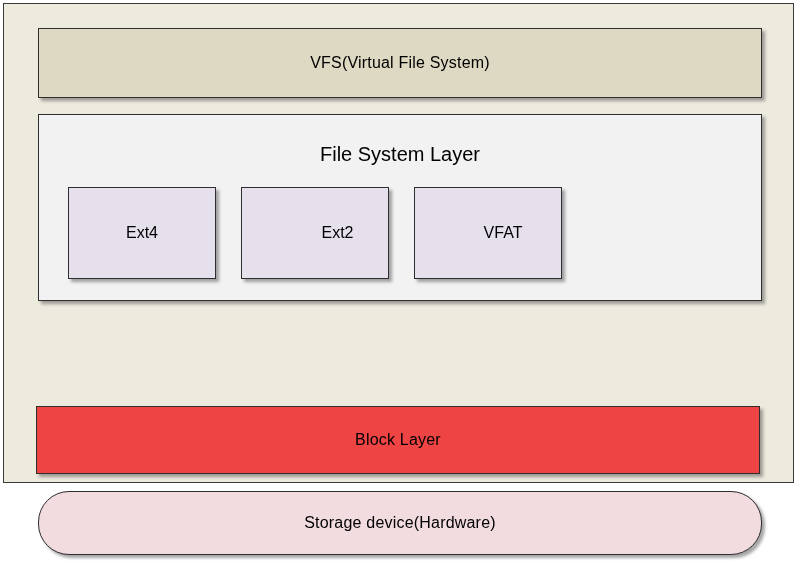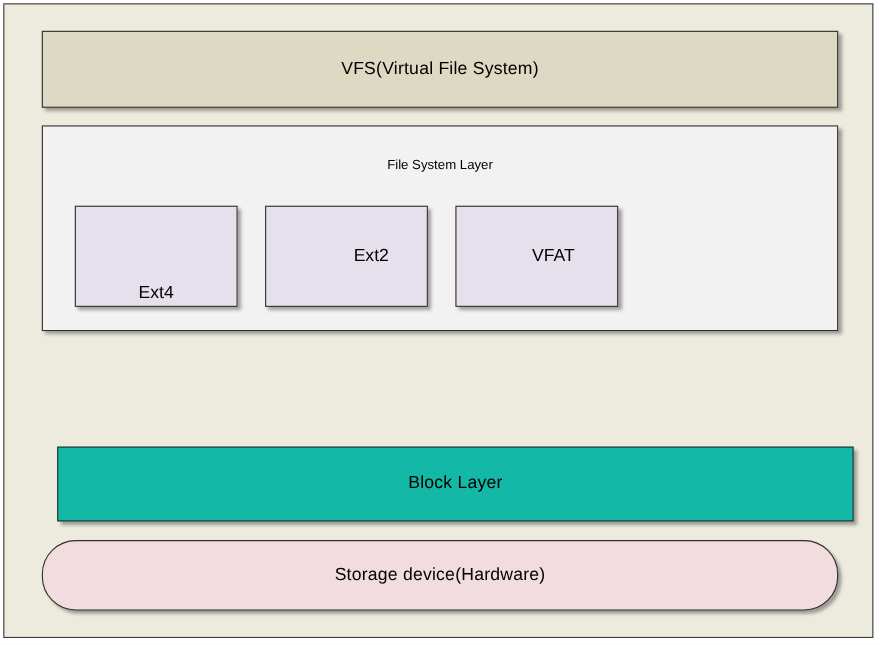--- a/index.html
+++ b/index.html
@@ -13,21 +13,21 @@
     overflow: hidden;
     font-family: "Liberation Sans", sans-serif;
   }
 
   
   #diagram-canvas {
     position: absolute;
     left: 3px;
     top: 3px;
     width: 791px;
-    height: 577px;
+    height: 480px;
     background: #edeade;
     border: 1px solid #3a3a3a;
     box-sizing: border-box;
   }
 
   
   .layer-box {
     position: absolute;
     box-sizing: border-box;
     border: 1px solid #2e2e2e;
@@ -56,21 +56,21 @@
     left: 34px;  top: 110px;
     width: 724px; height: 187px;
     background: #f2f2f2;
     display: block;
   }
   #fs-layer-title {
     position: absolute;
     left: 0; right: 0;
     top: 28px;
     text-align: center;
-    font-size: 12px;
+    font-size: 20px;
     color: #000000;
   }
   #fs-box-row {
     position: absolute;
     left: 0; right: 0;
     top: 72px;
     height: 92px;
   }
   .fs-box {
     position: absolute;
@@ -78,42 +78,42 @@
     width: 148px;
     height: 92px;
     box-sizing: border-box;
     background: #e6e0ec;
     border: 1px solid #2e2e2e;
     box-shadow: 3px 3px 3px rgba(60,60,60,0.45);
     display: flex;
     align-items: center;
     justify-content: center;
   }
-  .fs-box:nth-child(1) { left: 29px; align-items: flex-end; }
+  .fs-box:nth-child(1) { left: 29px; }
   .fs-box:nth-child(2) { left: 202px; padding-left: 45px; }
   .fs-box:nth-child(3) { left: 375px; padding-left: 30px; }
   .fs-box:nth-child(4) { left: 548px; }
   .fs-box-label {
     font-size: 16px;
     color: #000000;
     text-align: center;
     line-height: 1.3;
     white-space: pre-line;
   }
 
   #page-cache-layer {
     left: 34px;  top: 317px;
     width: 724px; height: 68px;
     background: #c6d5ea;
   }
 
   #block-layer {
-    left: 48px;  top: 402px;
+    left: 32px;  top: 402px;
     width: 724px; height: 68px;
-    background: #14b8a6;
+    background: #ef4444;
   }
 
   #storage-layer {
     left: 34px;  top: 487px;
     width: 724px; height: 64px;
     background: #f2dcdf;
     border-radius: 31px;
   }
 </style>
 </head>

